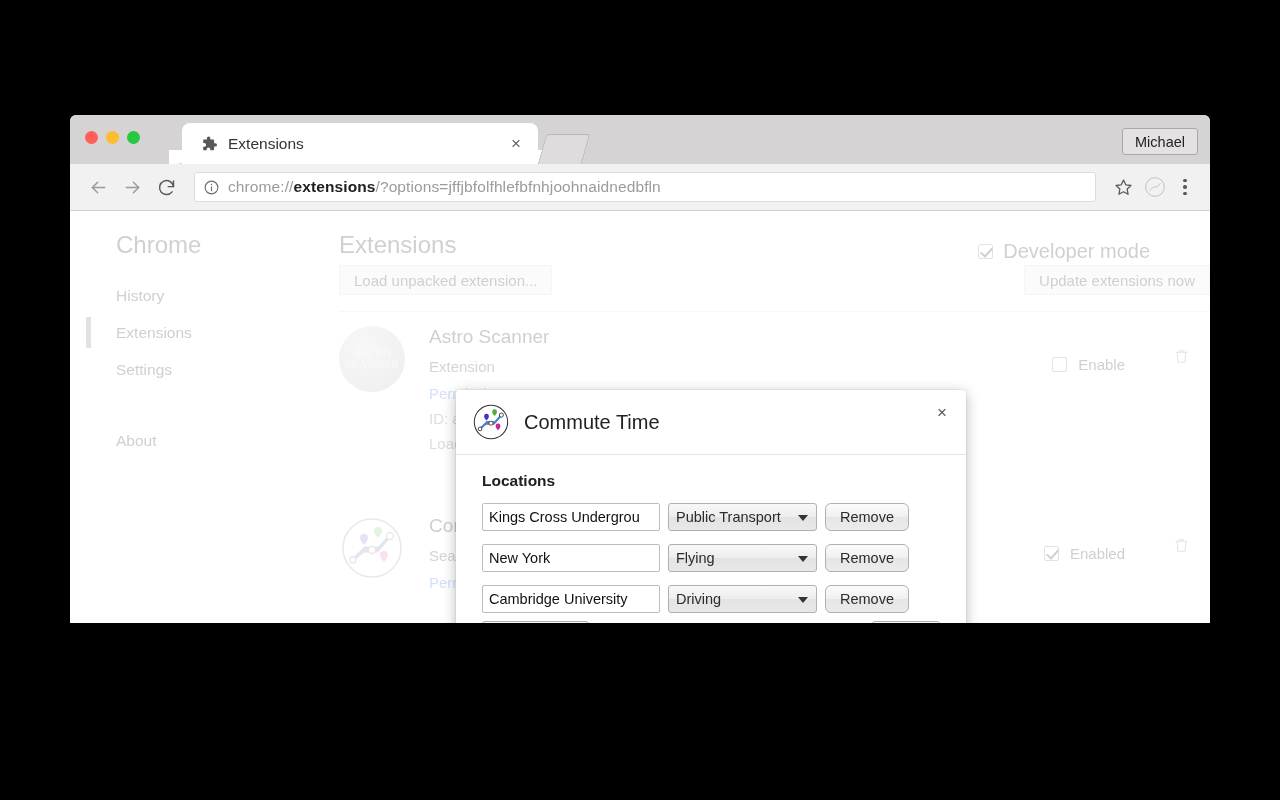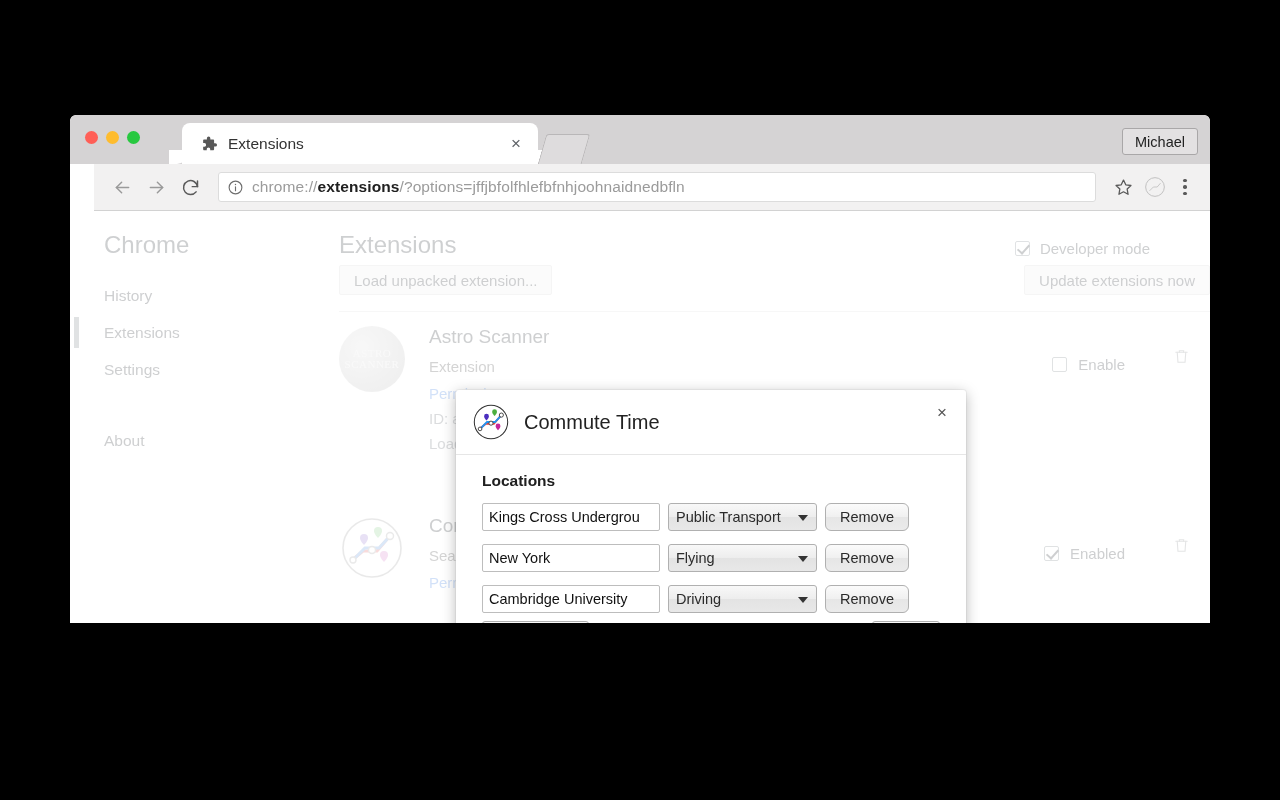--- a/index.html
+++ b/index.html
@@ -82,21 +82,20 @@
     display: flex; align-items: center;
   }
 
   
   .toolbar {
     height: 47px; background: #f2f1f1;
     border-bottom: 1px solid #d2d2d2;
     display: flex; align-items: center;
     padding: 0 12px;
     gap: 2px;
-    margin-left: 24px;
   }
   .nav-btn {
     width: 32px; height: 32px; flex: none;
     display: flex; align-items: center; justify-content: center;
     color: #9a9a9a;
   }
   .nav-btn.active { color: #5a5a5a; }
   .omnibox {
     flex: 1; height: 30px; margin: 0 10px;
     background: #fff; border: 1px solid #dcdcdc; border-radius: 3px;
@@ -118,21 +117,21 @@
               justify-content: center; gap: 3px; }
   .menu-dot { width: 3.5px; height: 3.5px; border-radius: 50%; background: #5a5a5a; }
 
   
   .page {
     position: relative;
     height: 411px;
     background: #fff;
     opacity: .30;
   }
-  .sidebar { position: absolute; left: 4px; top: 0; width: 200px; height: 100%; }
+  .sidebar { position: absolute; left: 16px; top: 0; width: 200px; height: 100%; }
   .sidebar-brand {
     position: absolute; left: 30px; top: 20px;
     font-size: 24px; color: #5f6368; font-weight: 400;
   }
   .sidebar-item {
     position: absolute; left: 30px;
     font-size: 15.5px; color: #5f6368;
   }
   .sidebar-item.selected::before {
     content: ""; position: absolute; left: -30px; top: -7px;
@@ -149,21 +148,21 @@
     width: 15px; height: 15px; flex: none;
     border: 1px solid #9aa0a6; border-radius: 2px; background: #fff;
     position: relative;
   }
   .chk.checked::after {
     content: ""; position: absolute; left: 4px; top: 0px;
     width: 5px; height: 10px;
     border: solid #5f6368; border-width: 0 2px 2px 0;
     transform: rotate(42deg);
   }
-  .dev-label { font-size: 15px; color: #5f6368; white-space: nowrap; }
+  .dev-label { font-size: 20px; color: #5f6368; white-space: nowrap; }
 
   .btn-toolbar-row { position: absolute; left: 69px; top: 54px; right: 0; height: 32px; }
   .gbtn {
     height: 30px; padding: 0 14px;
     background: #f4f4f4; border: 1px solid #e0e0e0; border-radius: 2px;
     font-size: 15px; color: #5f6368;
     display: inline-flex; align-items: center;
   }
   .update-btn { position: absolute; right: 0; top: 0; }
 

